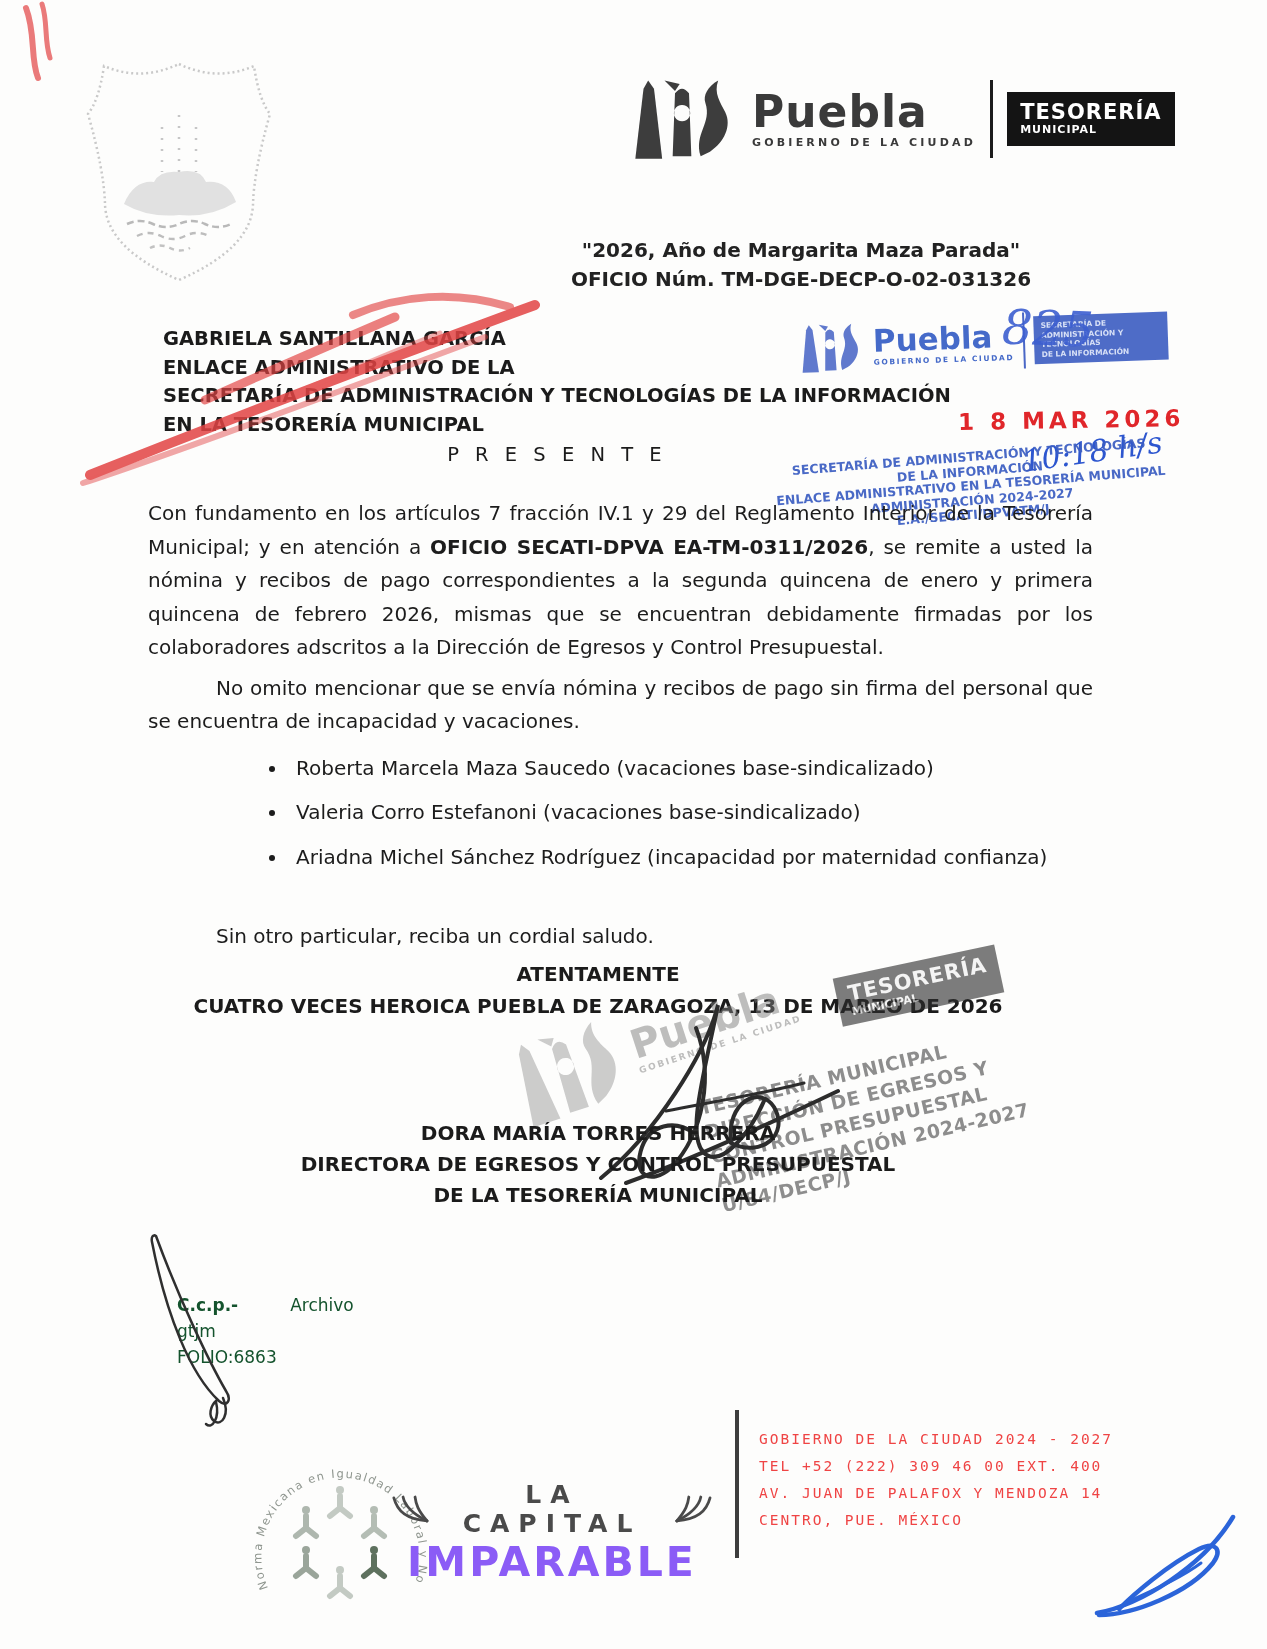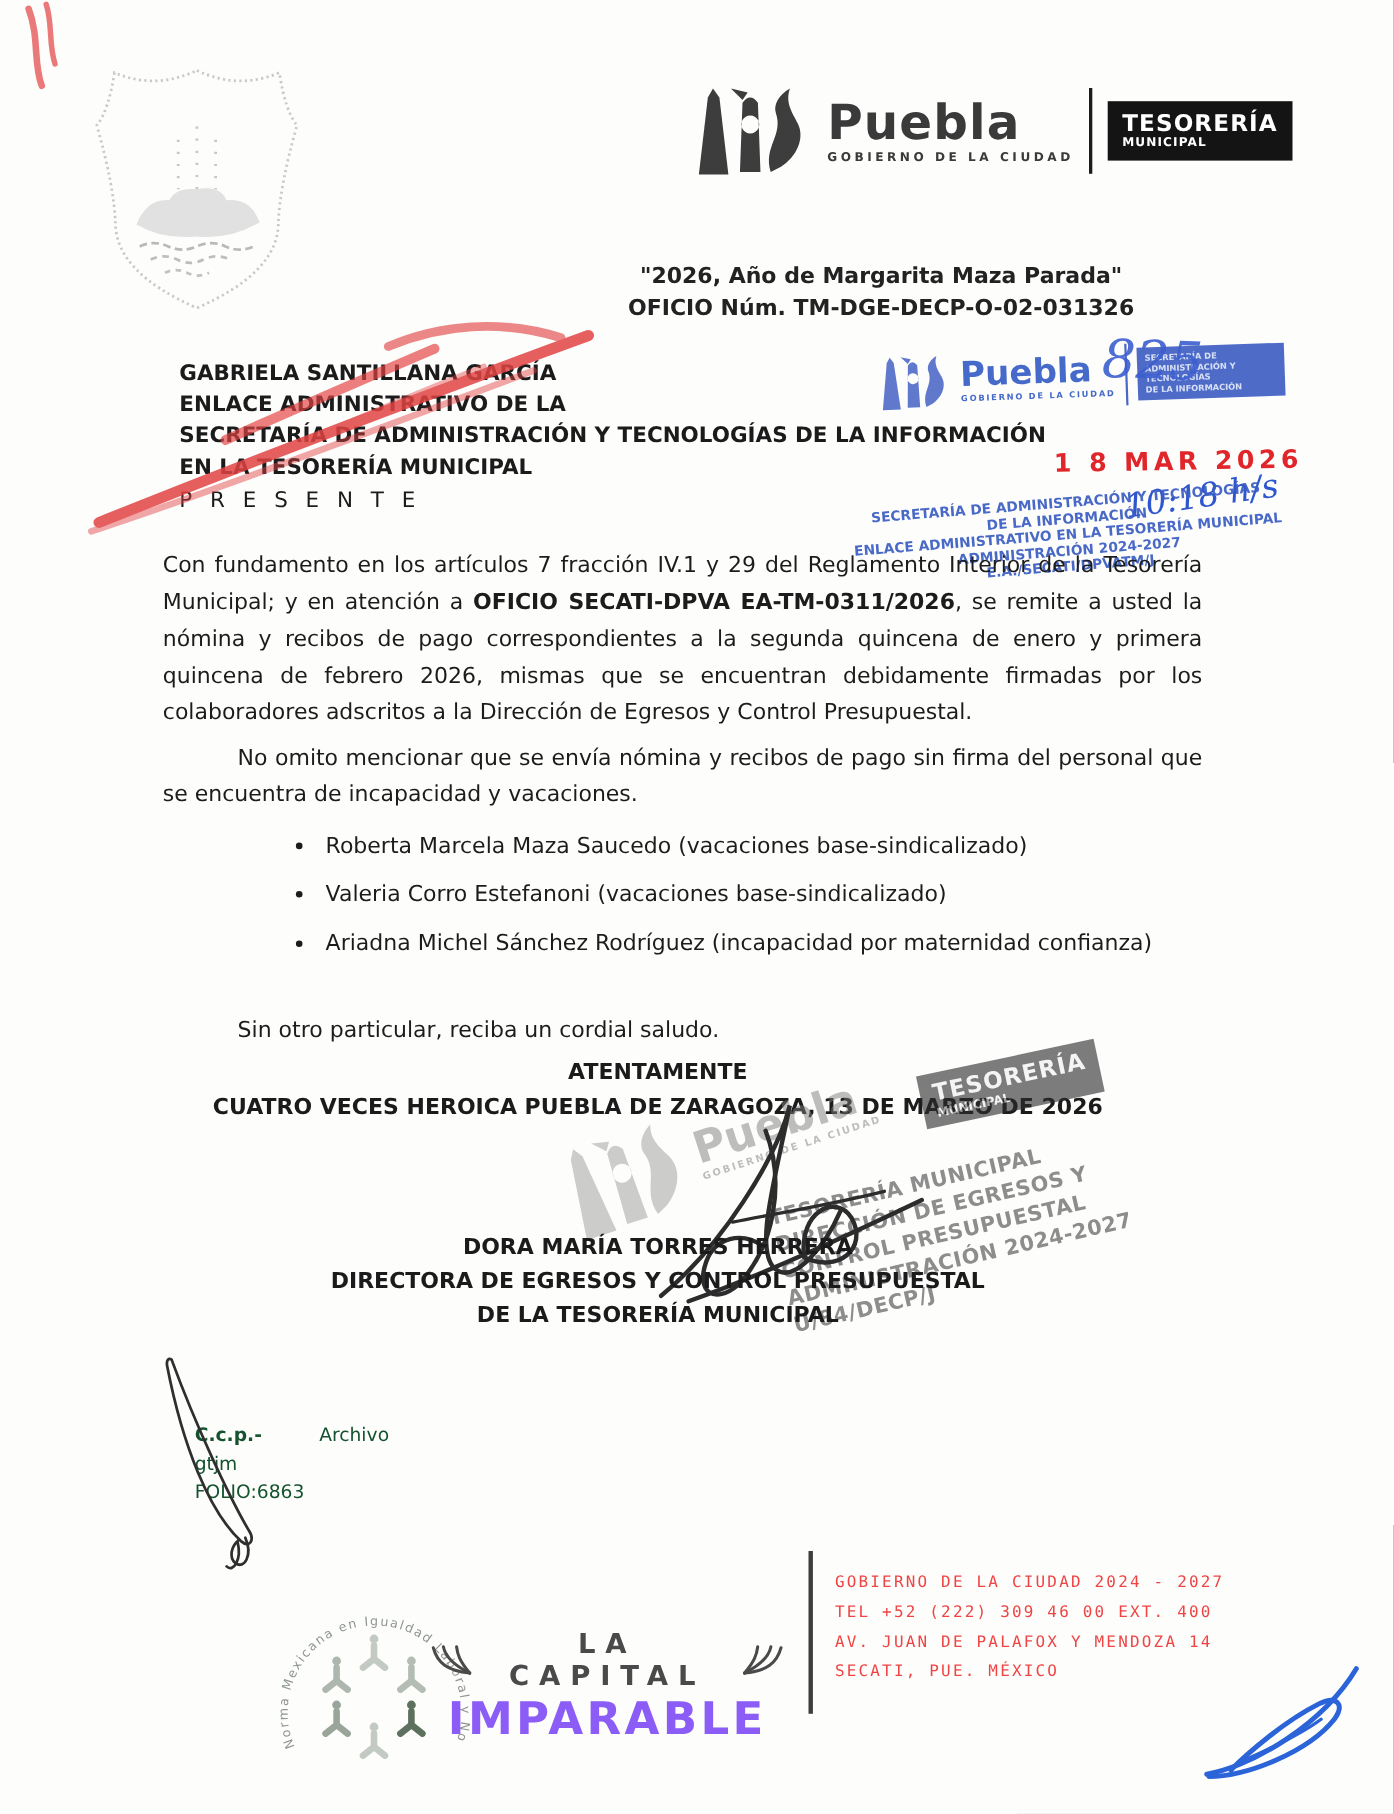--- a/index.html
+++ b/index.html
@@ -17,21 +17,21 @@
   .dept-box{background:#141414;color:#fff;padding:9px 13px 10px;}
   .dept-box .l1{font-size:21px;font-weight:bold;letter-spacing:1px;line-height:22px;}
   .dept-box .l2{font-size:11px;font-weight:bold;letter-spacing:1px;line-height:13px;}
 
   
   .header-lines{position:absolute;left:556px;top:236px;width:490px;text-align:center;
                 font-weight:bold;font-size:20px;line-height:29px;color:#222;}
 
   
   .addr{position:absolute;left:163px;top:325px;font-weight:bold;font-size:19.5px;line-height:28.5px;color:#1b1b1b;}
-  .addr .present{font-weight:normal;letter-spacing:5px;margin-top:2px;}
+  .addr .present{font-weight:normal;letter-spacing:5px;margin-top:2px;text-align:center;}
 
   
   .bstamp{position:absolute;left:796px;top:314px;display:flex;align-items:center;gap:9px;
           transform:rotate(-2deg);color:#4161c4;}
   .bstamp .bword{font-size:31px;font-weight:bold;line-height:30px;color:#456ac9;}
   .bstamp .btag{font-size:7.5px;font-weight:bold;letter-spacing:1.6px;margin-top:2px;color:#456ac9;}
   .bstamp .bbar{width:2.5px;height:56px;background:#4a67c6;}
   .bstamp .bbox{background:#4e6cc7;color:#d7e0f6;padding:5px 7px;font-size:7.5px;
                 font-weight:bold;line-height:9.5px;width:120px;}
   .hand825{position:absolute;left:1002px;top:300px;font-family:"DejaVu Serif",serif;font-style:italic;
@@ -303,21 +303,21 @@
     </div>
     <div class="cap2">IMPARABLE</div>
   </div>
 
   <div class="ftr">
     <div class="ftr-bar"></div>
     <div class="ftr-lines">
       <div>GOBIERNO DE LA CIUDAD 2024 - 2027</div>
       <div>TEL +52 (222) 309 46 00 EXT. 400</div>
       <div>AV. JUAN DE PALAFOX Y MENDOZA 14</div>
-      <div>SECATI, PUE. MÉXICO</div>
+      <div>CENTRO, PUE. MÉXICO</div>
     </div>
   </div>
 
   <svg class="abs" style="left:1085px;top:1505px;" width="160" height="125" viewBox="0 0 160 125">
     <g stroke="#2b64d9" fill="none" stroke-linecap="round">
       <path d="M12,108 C55,100 118,62 148,12" stroke-width="4.5"></path>
       <path d="M14,110 C48,110 104,88 128,58 C138,44 130,36 114,44 C82,60 48,90 34,104" stroke-width="4.5"></path>
       <path d="M40,98 C72,84 100,70 116,58" stroke-width="3"></path>
     </g>
   </svg>

